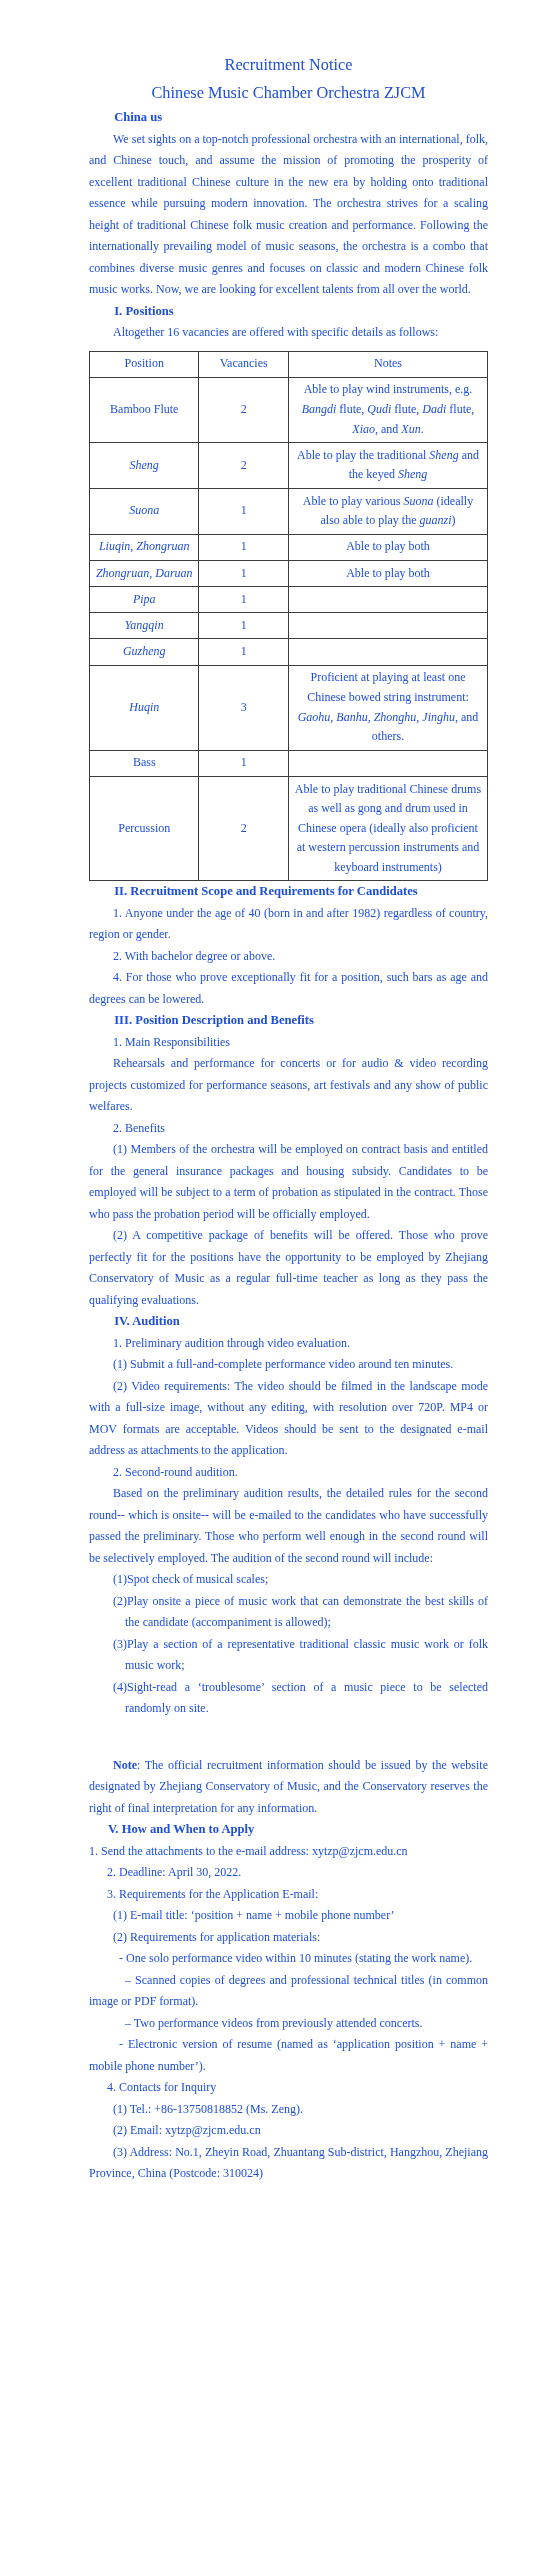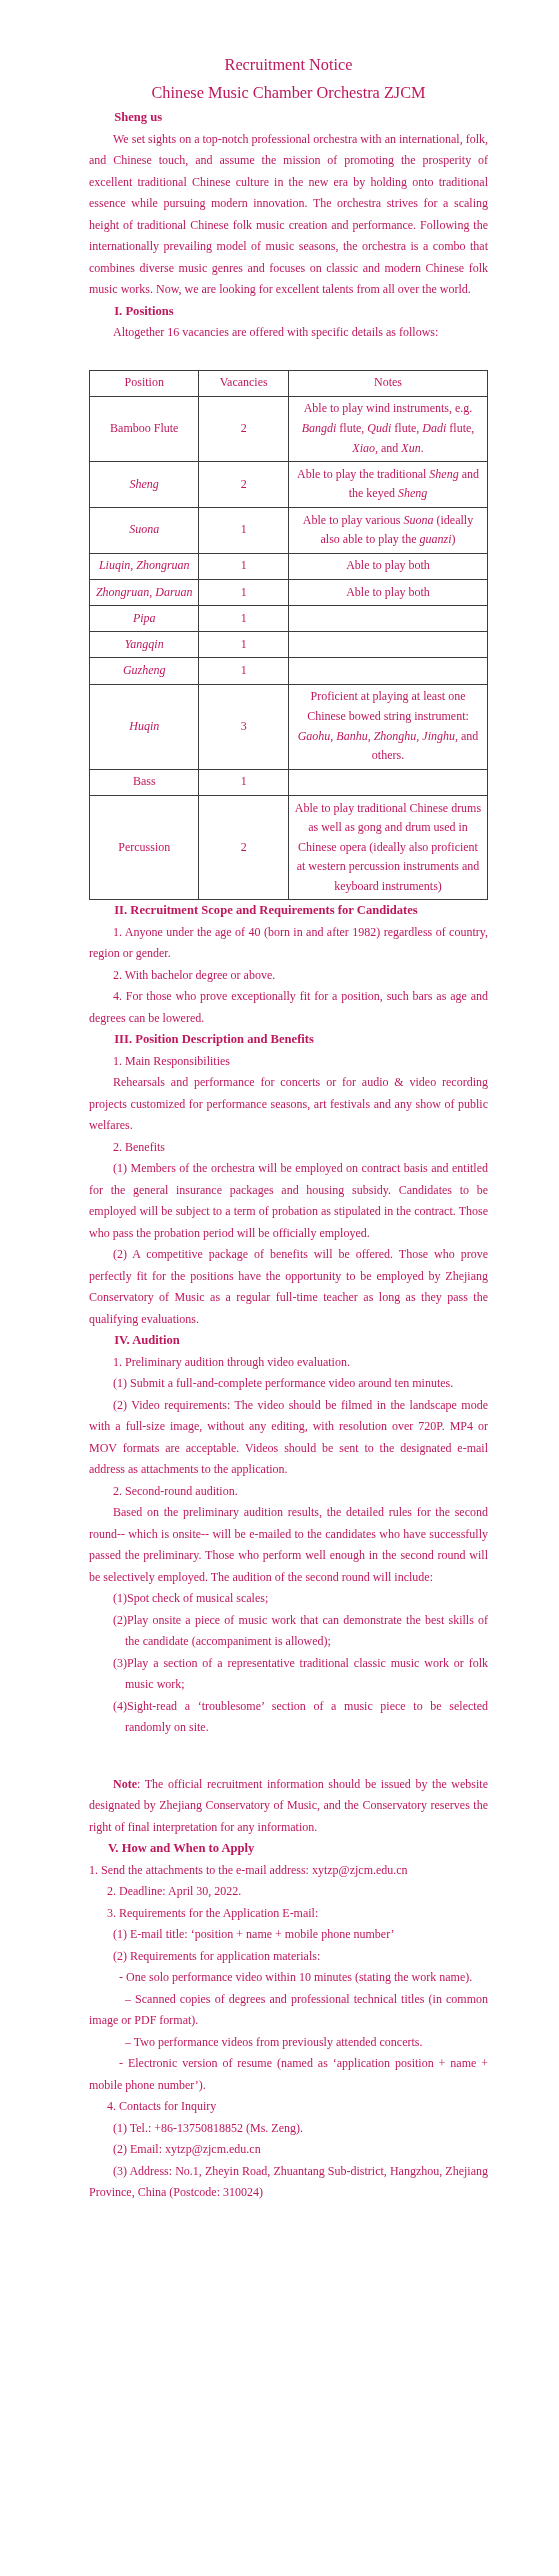--- a/index.html
+++ b/index.html
@@ -1,57 +1,57 @@
 <!DOCTYPE html>
 <html style="font-size:15px"><head>
 <meta charset="utf-8">
 <style>
   html,body{margin:0;padding:0;background:#ffffff;}
   .page{
     width:560px;height:2576px;box-sizing:border-box;
     padding:51px 72px 37px 89px;background:#ffffff;
-    font-family:"Liberation Serif", serif;font-size:12px;line-height:21.5px;color:#be185d;
+    font-family:"Liberation Serif", serif;font-size:12px;line-height:21.5px;color:#1d4ed8;
     overflow:hidden;
   }
   .doc-title{text-align:center;font-size:16.3px;line-height:28px;font-weight:normal;margin:0;}
   h2.sec{font-size:12.6px;line-height:21.5px;font-weight:bold;margin:0;text-indent:2em;}
   .mt-about{margin-top:30px;}
   .mt-sm{margin-top:24px;}
   .mt-md{margin-top:26px;}
   .mt-lg{margin-top:35px;}
   p{margin:0;text-align:justify;}
   .p-body{text-indent:2em;}
   .p-hang{padding-left:3em;text-indent:-1em;}
   .i0{text-indent:0;}
   .i15{text-indent:1.5em;}
   .i2{text-indent:2em;}
   .i25{text-indent:2.5em;}
   .i3{text-indent:3em;}
   table.positions{
-    width:100%;border-collapse:collapse;margin-top:26px;
+    width:100%;border-collapse:collapse;margin-top:7px;
     font-size:12px;line-height:19.6px;
   }
   table.positions th, table.positions td{
     border:0.9px solid #3c3c3c;padding:2.8px 5.6px;text-align:center;
     vertical-align:middle;font-weight:normal;
   }
   td.notes-justify{text-align:justify;}
   .col-pos{width:27.5%;}
   .col-vac{width:22.5%;}
   .col-notes{width:50%;}
 </style>
 </head>
 <body>
 
 <div class="page">
 
   <h1 class="doc-title">Recruitment Notice</h1>
   <h1 class="doc-title">Chinese Music Chamber Orchestra ZJCM</h1>
 
-  <h2 class="sec mt-about">Sheng us</h2>
+  <h2 class="sec mt-about">China us</h2>
   <p class="p-body">We set sights on a top-notch professional orchestra with an international, folk, and Chinese touch, and assume the mission of promoting the prosperity of excellent traditional Chinese culture in the new era by holding onto traditional essence while pursuing modern innovation. The orchestra strives for a scaling height of traditional Chinese folk music creation and performance. Following the internationally prevailing model of music seasons, the orchestra is a combo that combines diverse music genres and focuses on classic and modern Chinese folk music works. Now, we are looking for excellent talents from all over the world.</p>
 
   <h2 class="sec mt-sm">I. Positions</h2>
   <p class="p-body">Altogether 16 vacancies are offered with specific details as follows:</p>
 
   <table class="positions">
     <colgroup>
         <col class="col-pos">
         <col class="col-vac">
         <col class="col-notes">

